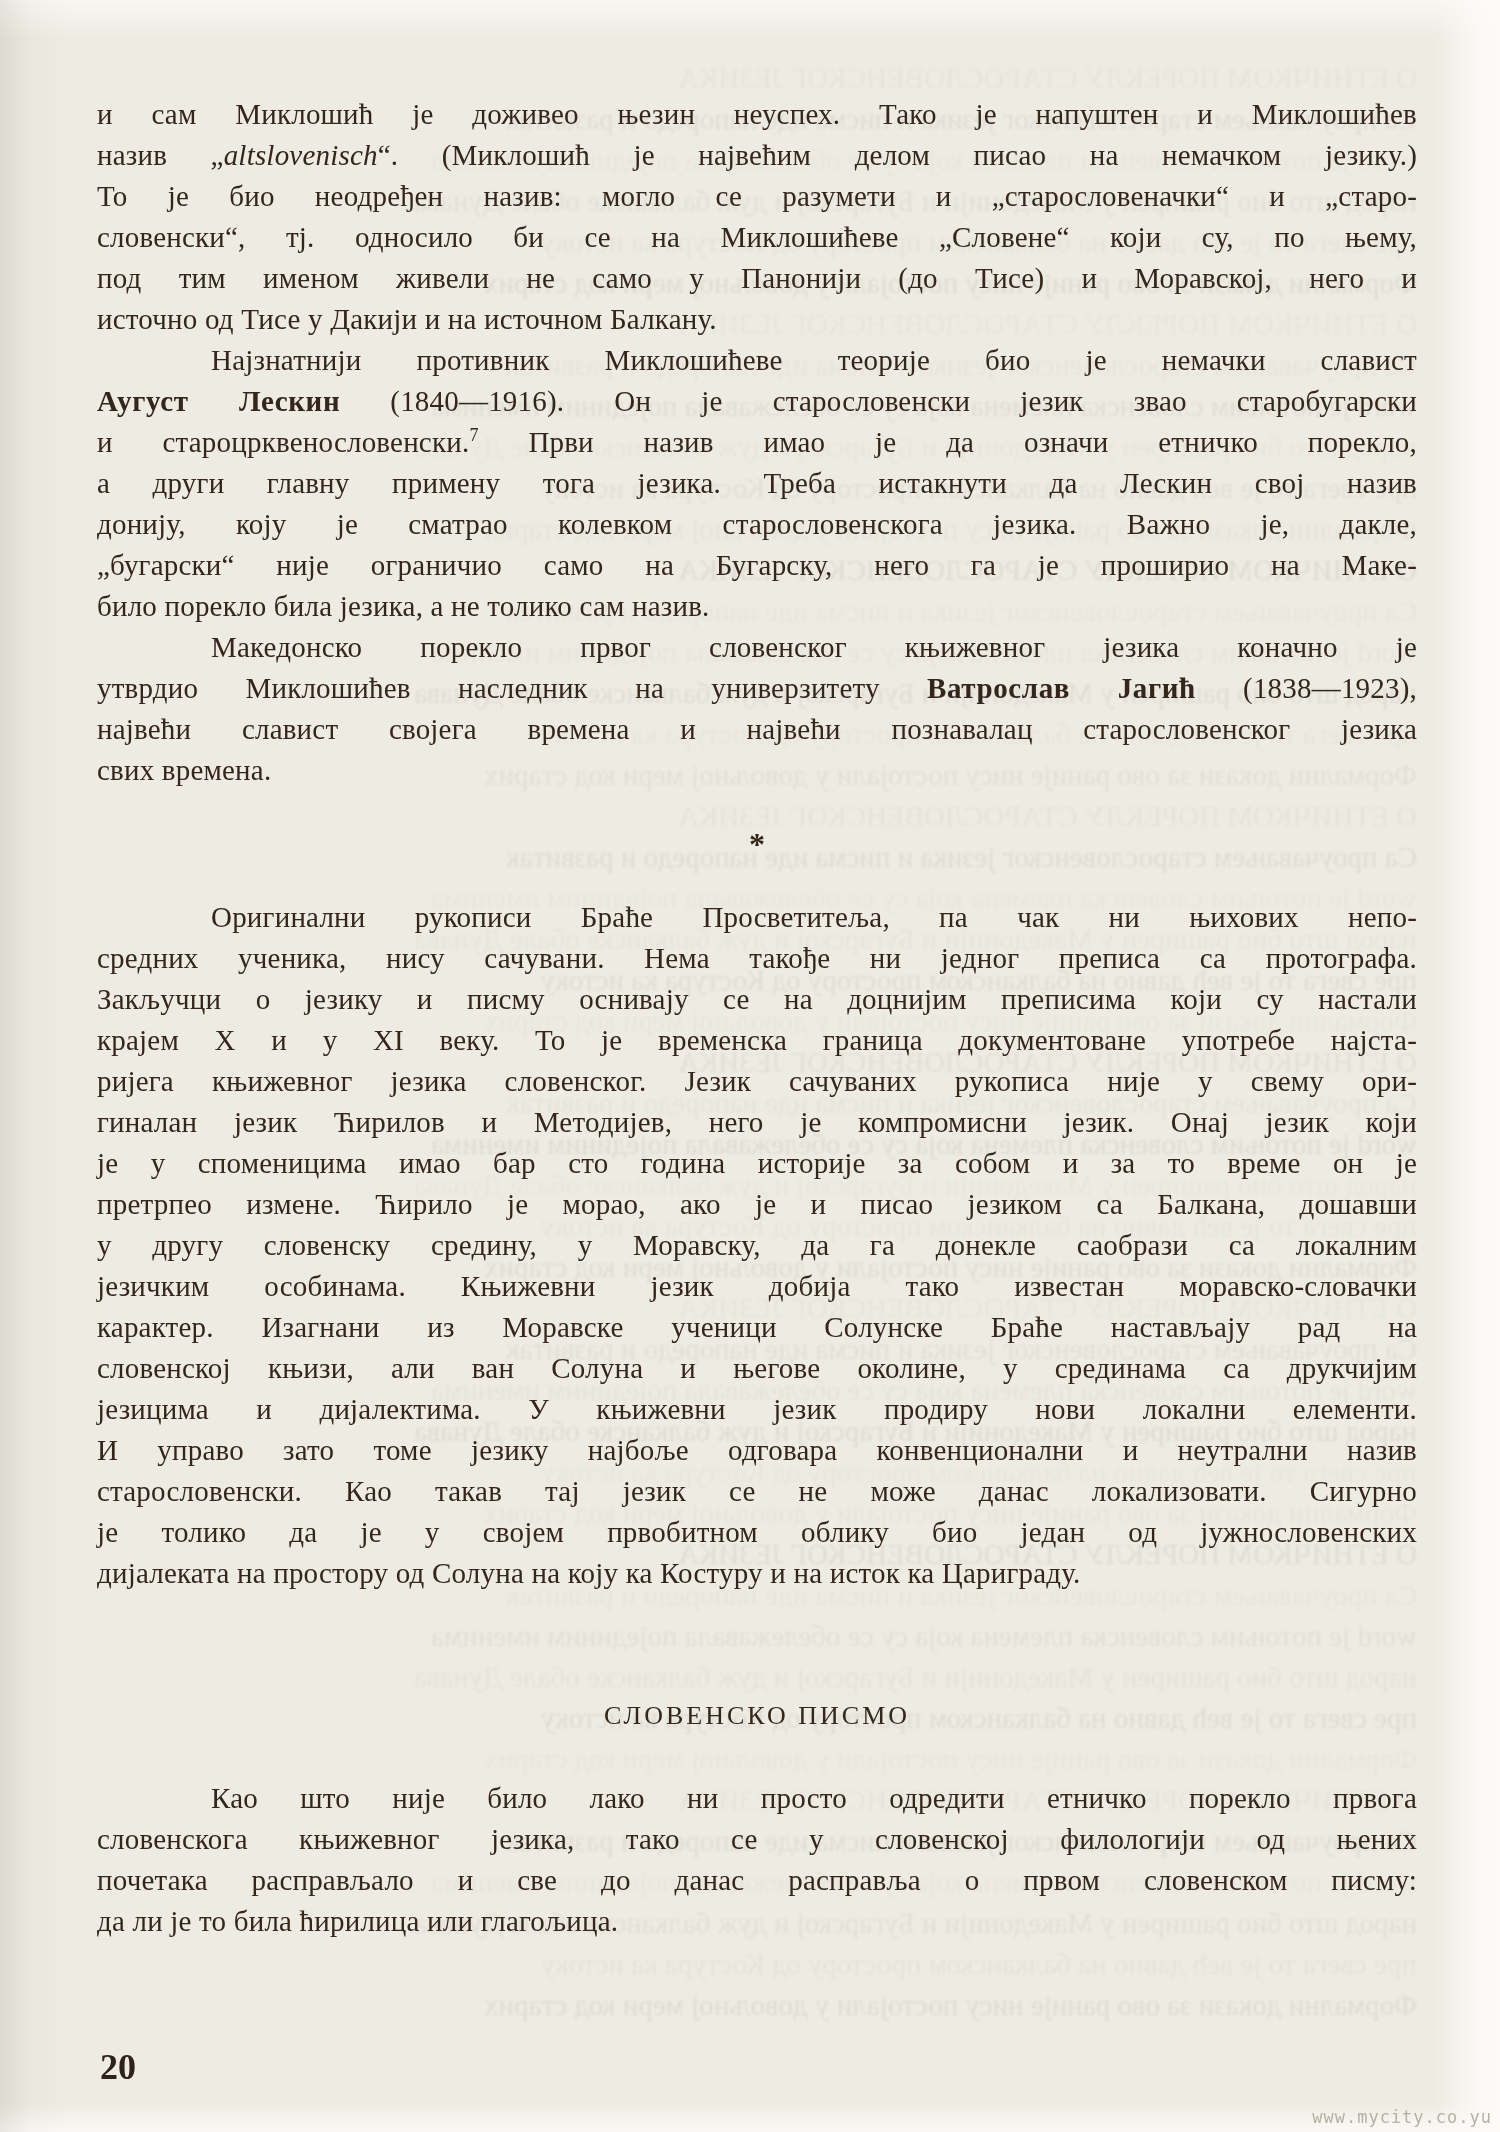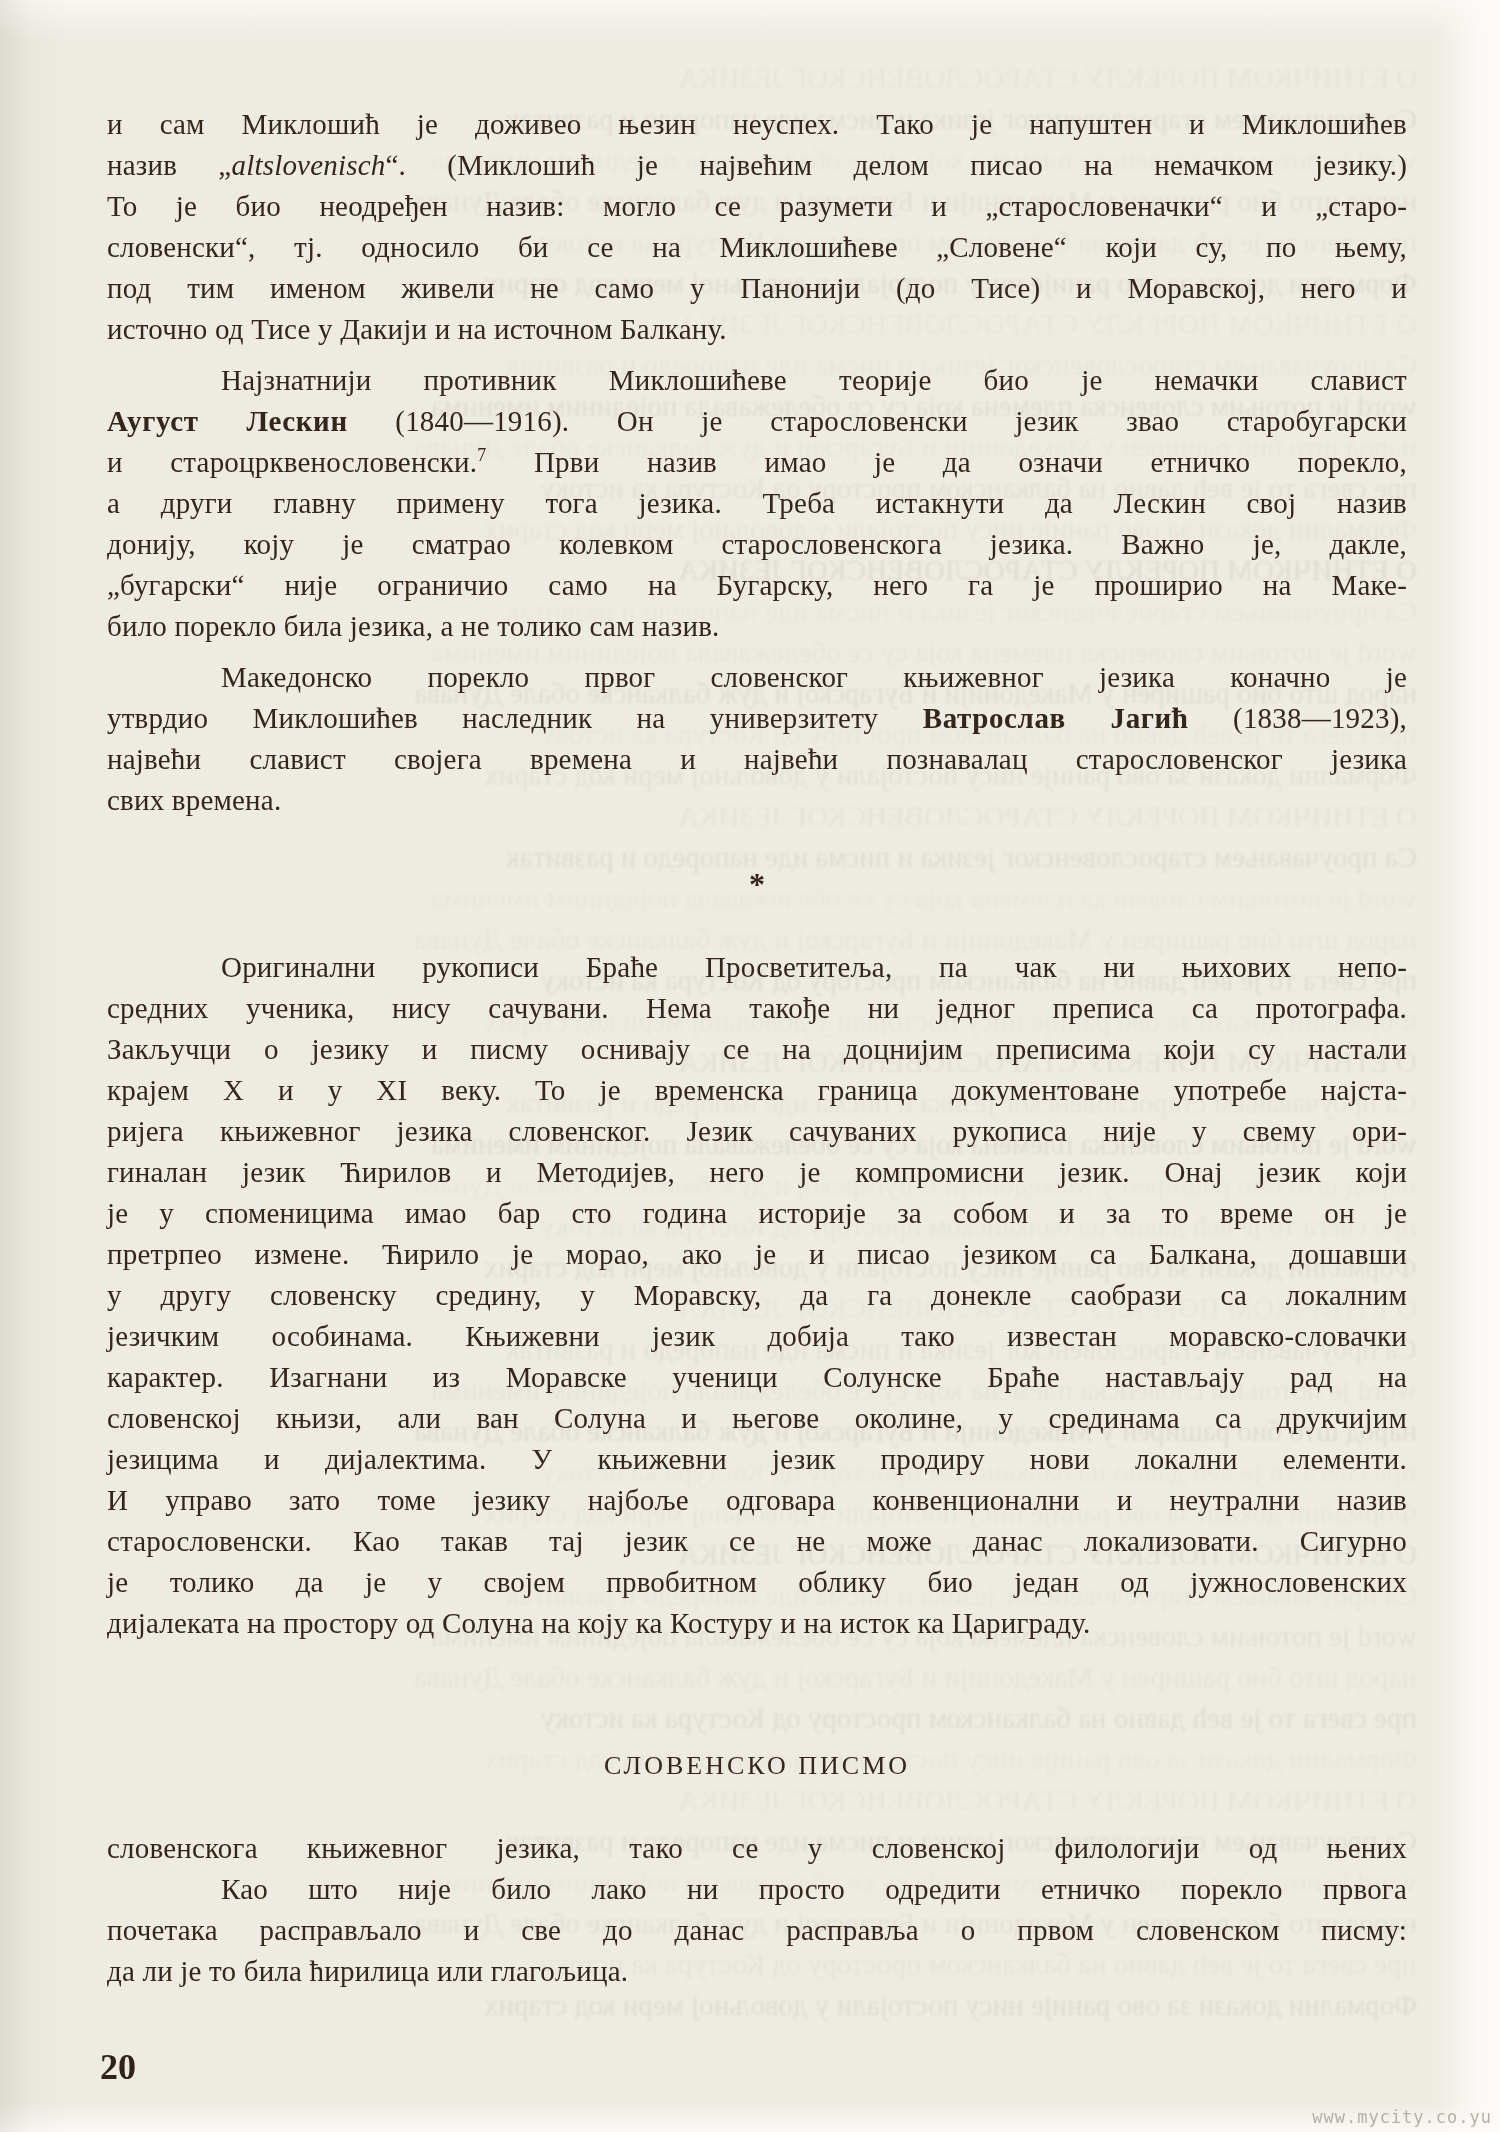--- a/index.html
+++ b/index.html
@@ -20,21 +20,21 @@
   .ghost-layer { position:absolute; left:97px; top:0; width:1320px; height:2132px; pointer-events:none; }
   .ghost-line {
     position:absolute; width:100%;
     font-size:29px; line-height:41px;
     color:#6e675a;
     transform:scaleX(-1);
     filter:blur(1.1px);
     white-space:nowrap; overflow:hidden;
   }
   .flow { position:absolute; left:97px; top:94px; width:1320px; }
-  .para { margin:10px; }
+  .para { margin:0; }
   .line {
     font-size:29px; line-height:41px;
     text-align:justify; text-align-last:justify;
     letter-spacing:0.2px;
   }
   .line.last { text-align-last:left; }
   .line.indent { text-indent:114px; }
   .b { font-weight:bold; letter-spacing:0.6px; }
   .i { font-style:italic; }
   .sup { vertical-align:super; font-size:18px; line-height:0; }
@@ -151,21 +151,21 @@
         <div class="line"><span>карактер. Изагнани из Моравске ученици Солунске Браће настављају рад на</span></div>
         <div class="line"><span>словенској књизи, али ван Солуна и његове околине, у срединама са друкчијим</span></div>
         <div class="line"><span>језицима и дијалектима. У књижевни језик продиру нови локални елементи.</span></div>
         <div class="line"><span>И управо зато томе језику најбоље одговара конвенционални и неутрални назив</span></div>
         <div class="line"><span>старословенски. Као такав тај језик се не може данас локализовати. Сигурно</span></div>
         <div class="line"><span>је толико да је у својем првобитном облику био један од јужнословенских</span></div>
         <div class="line last"><span>дијалеката на простору од Солуна на коју ка Костуру и на исток ка Цариграду.</span></div>
       </div>
       <div class="heading">СЛОВЕНСКО ПИСМО</div>
       <div class="para">
+        <div class="line indent"><span>Као што није било лако ни просто одредити етничко порекло првога</span></div>
         <div class="line"><span>словенскога књижевног језика, тако се у словенској филологији од њених</span></div>
-        <div class="line indent"><span>Као што није било лако ни просто одредити етничко порекло првога</span></div>
         <div class="line"><span>почетака расправљало и све до данас расправља о првом словенском писму:</span></div>
         <div class="line last"><span>да ли је то била ћирилица или глагољица.</span></div>
       </div>
     </div>
   <div class="pagenum">20</div>
   <div class="watermark">www.mycity.co.yu</div>
 </div>
 
 </body></html>

